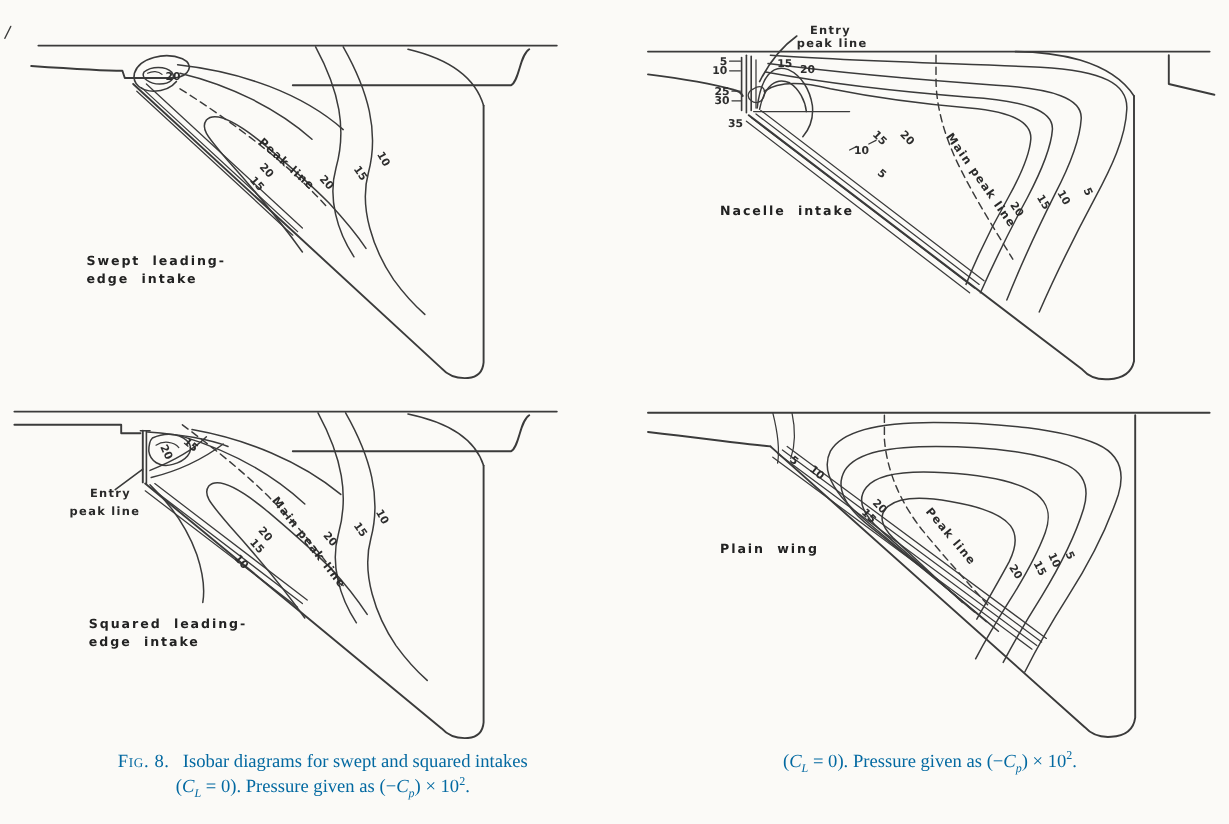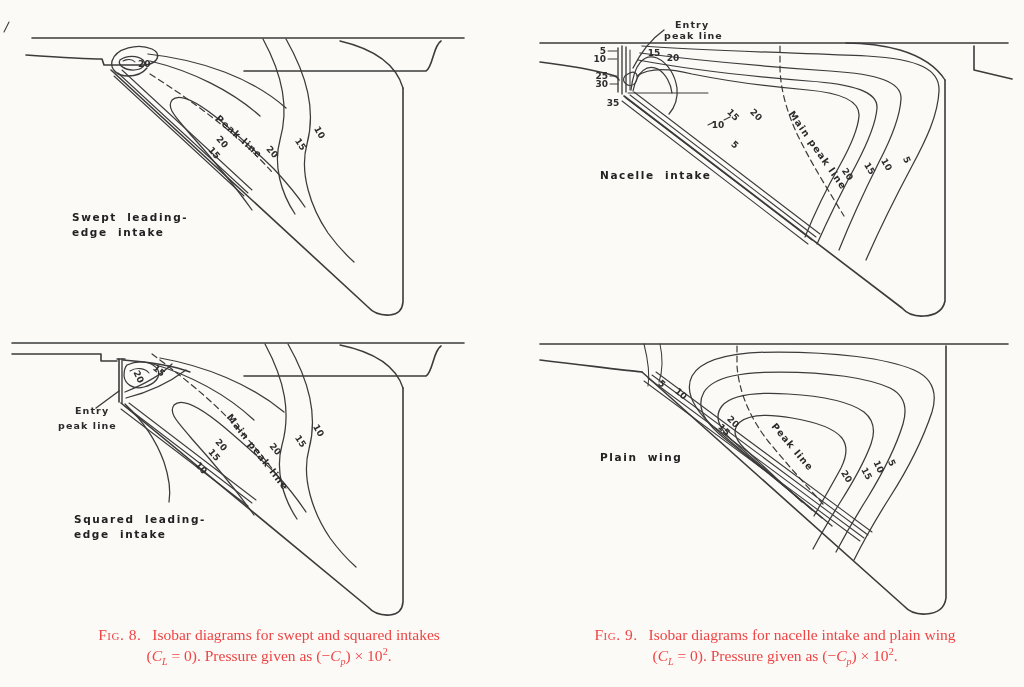--- a/index.html
+++ b/index.html
@@ -9,21 +9,21 @@
   .panel svg{display:block;}
   svg path, svg line{fill:none;stroke:#3b3b3b;stroke-linecap:round;stroke-linejoin:round;}
   .outline{stroke-width:1.6;}
   .mid{stroke-width:1.35;}
   .contour{stroke-width:1.25;}
   .thin{stroke-width:1.05;}
   .dashed{stroke-width:1.2;stroke-dasharray:6 4;}
   .num{font-family:"DejaVu Sans",sans-serif;font-size:9px;font-weight:700;fill:#2e2e2e;}
   .hand{font-family:"DejaVu Sans",sans-serif;font-size:9.5px;font-weight:700;fill:#2a2a2a;letter-spacing:1.1px;}
   .pname{font-family:"DejaVu Sans",sans-serif;font-size:10.5px;font-weight:700;fill:#222;letter-spacing:1.6px;word-spacing:5px;}
-  .caption{position:absolute;top:624px;text-align:center;color:#ef4444;
+  .caption{position:absolute;top:624px;text-align:center;color:#0369a1;
            font-family:"Liberation Serif",serif;font-size:15.5px;line-height:21px;}
   .fig-label{font-variant:small-caps;margin-right:11px;letter-spacing:.5px;}
   .cvar{font-style:italic;font-family:"Liberation Serif",serif;}
   .caption sub{font-size:10px;font-style:italic;line-height:0;}
   .caption sup{font-size:10px;line-height:0;}
 </style>
 </head>
 <body>
 
 <div class="page">
@@ -187,17 +187,16 @@
       <text class="pname" x="88" y="131">Plain wing</text>
     </svg>
   </div>
 
   <div class="caption" style="left:28px;width:482px;">
     <div><span class="fig-label">Fig. 8.</span><span>Isobar diagrams for swept and squared intakes</span></div>
     <div><span>(</span><span class="cvar">C</span><sub>L</sub><span> = 0). Pressure given as (−</span><span class="cvar">C</span><sub>p</sub><span>) × 10</span><sup>2</sup><span>.</span></div>
   </div>
 
   <div class="caption" style="left:545px;width:460px;">
-    <div><span class="fig-label">Fig. 9.</span><span>Isobar diagrams for nacelle intake and plain wing</span></div>
     <div><span>(</span><span class="cvar">C</span><sub>L</sub><span> = 0). Pressure given as (−</span><span class="cvar">C</span><sub>p</sub><span>) × 10</span><sup>2</sup><span>.</span></div>
   </div>
 
 </div>
 
 </body></html>

